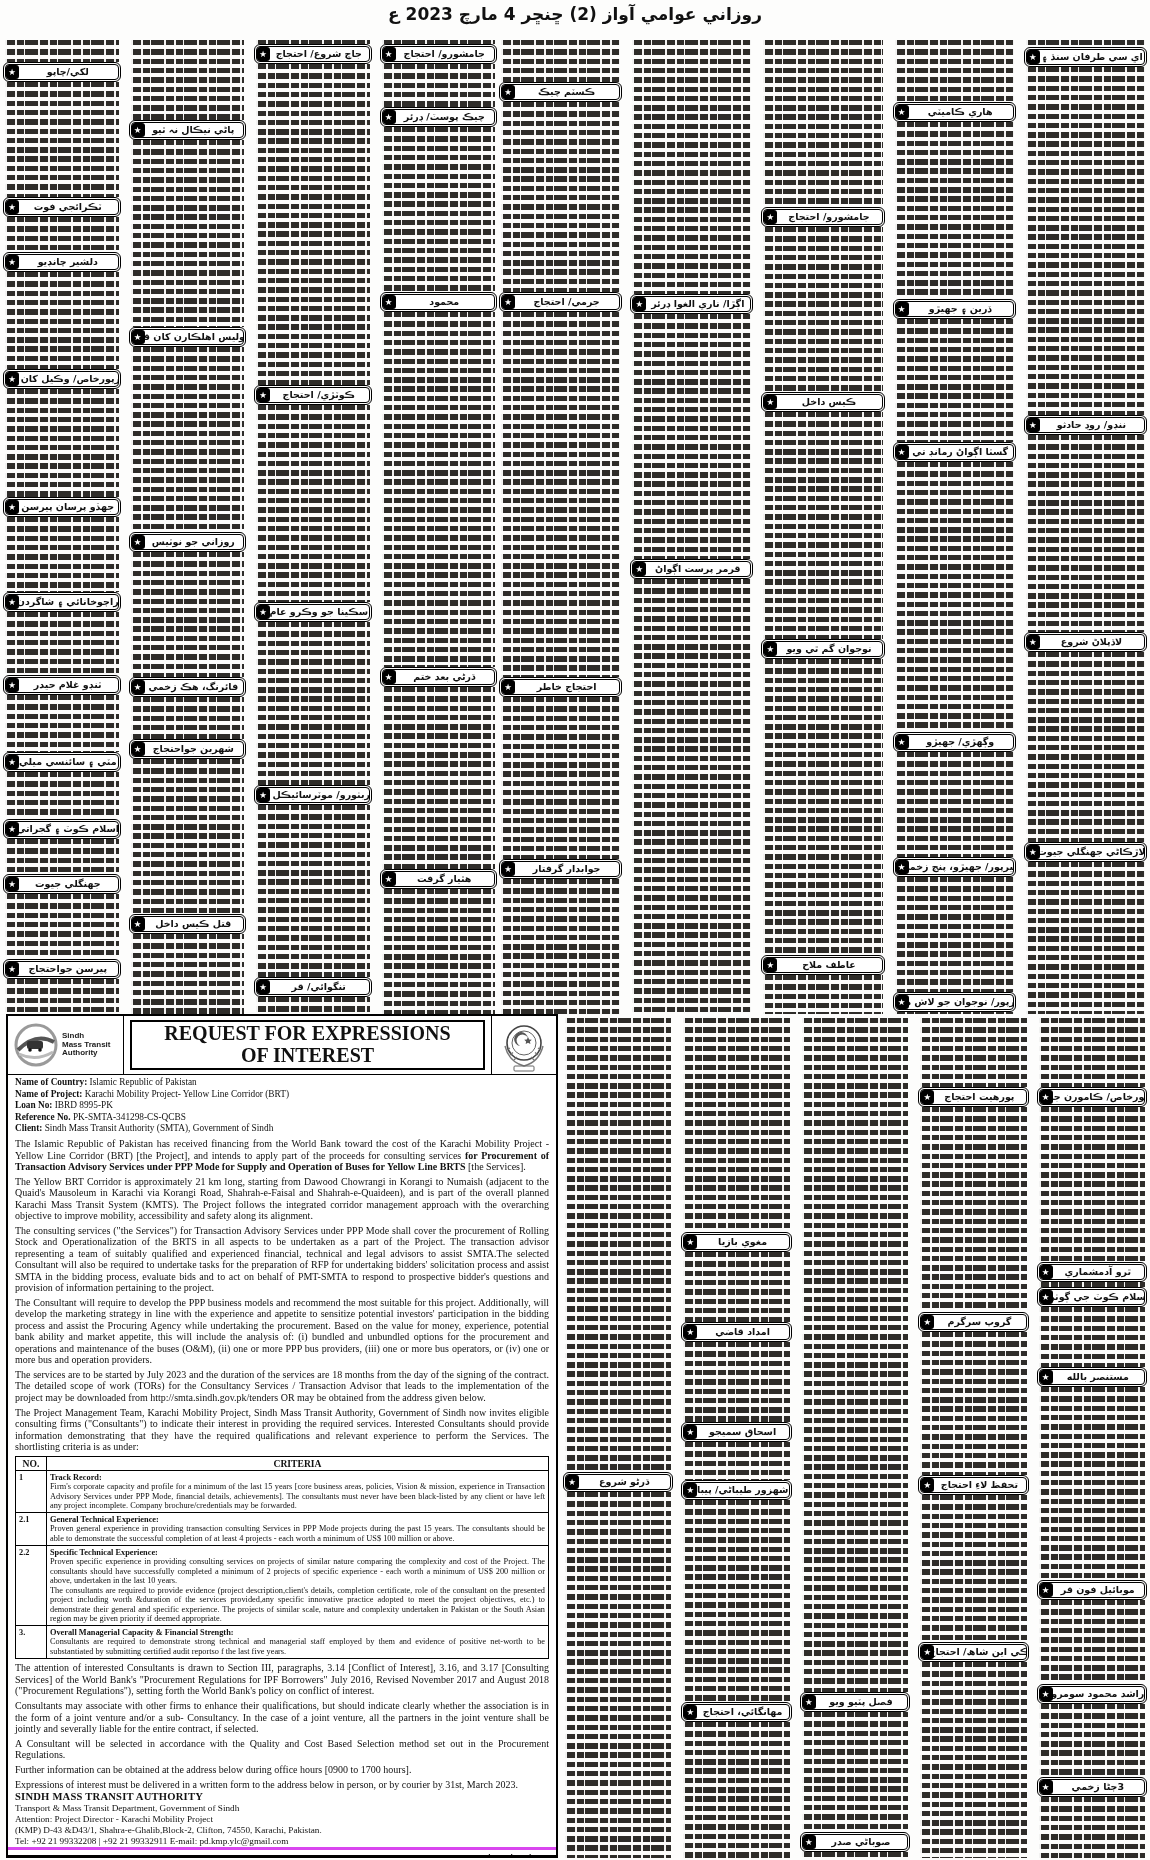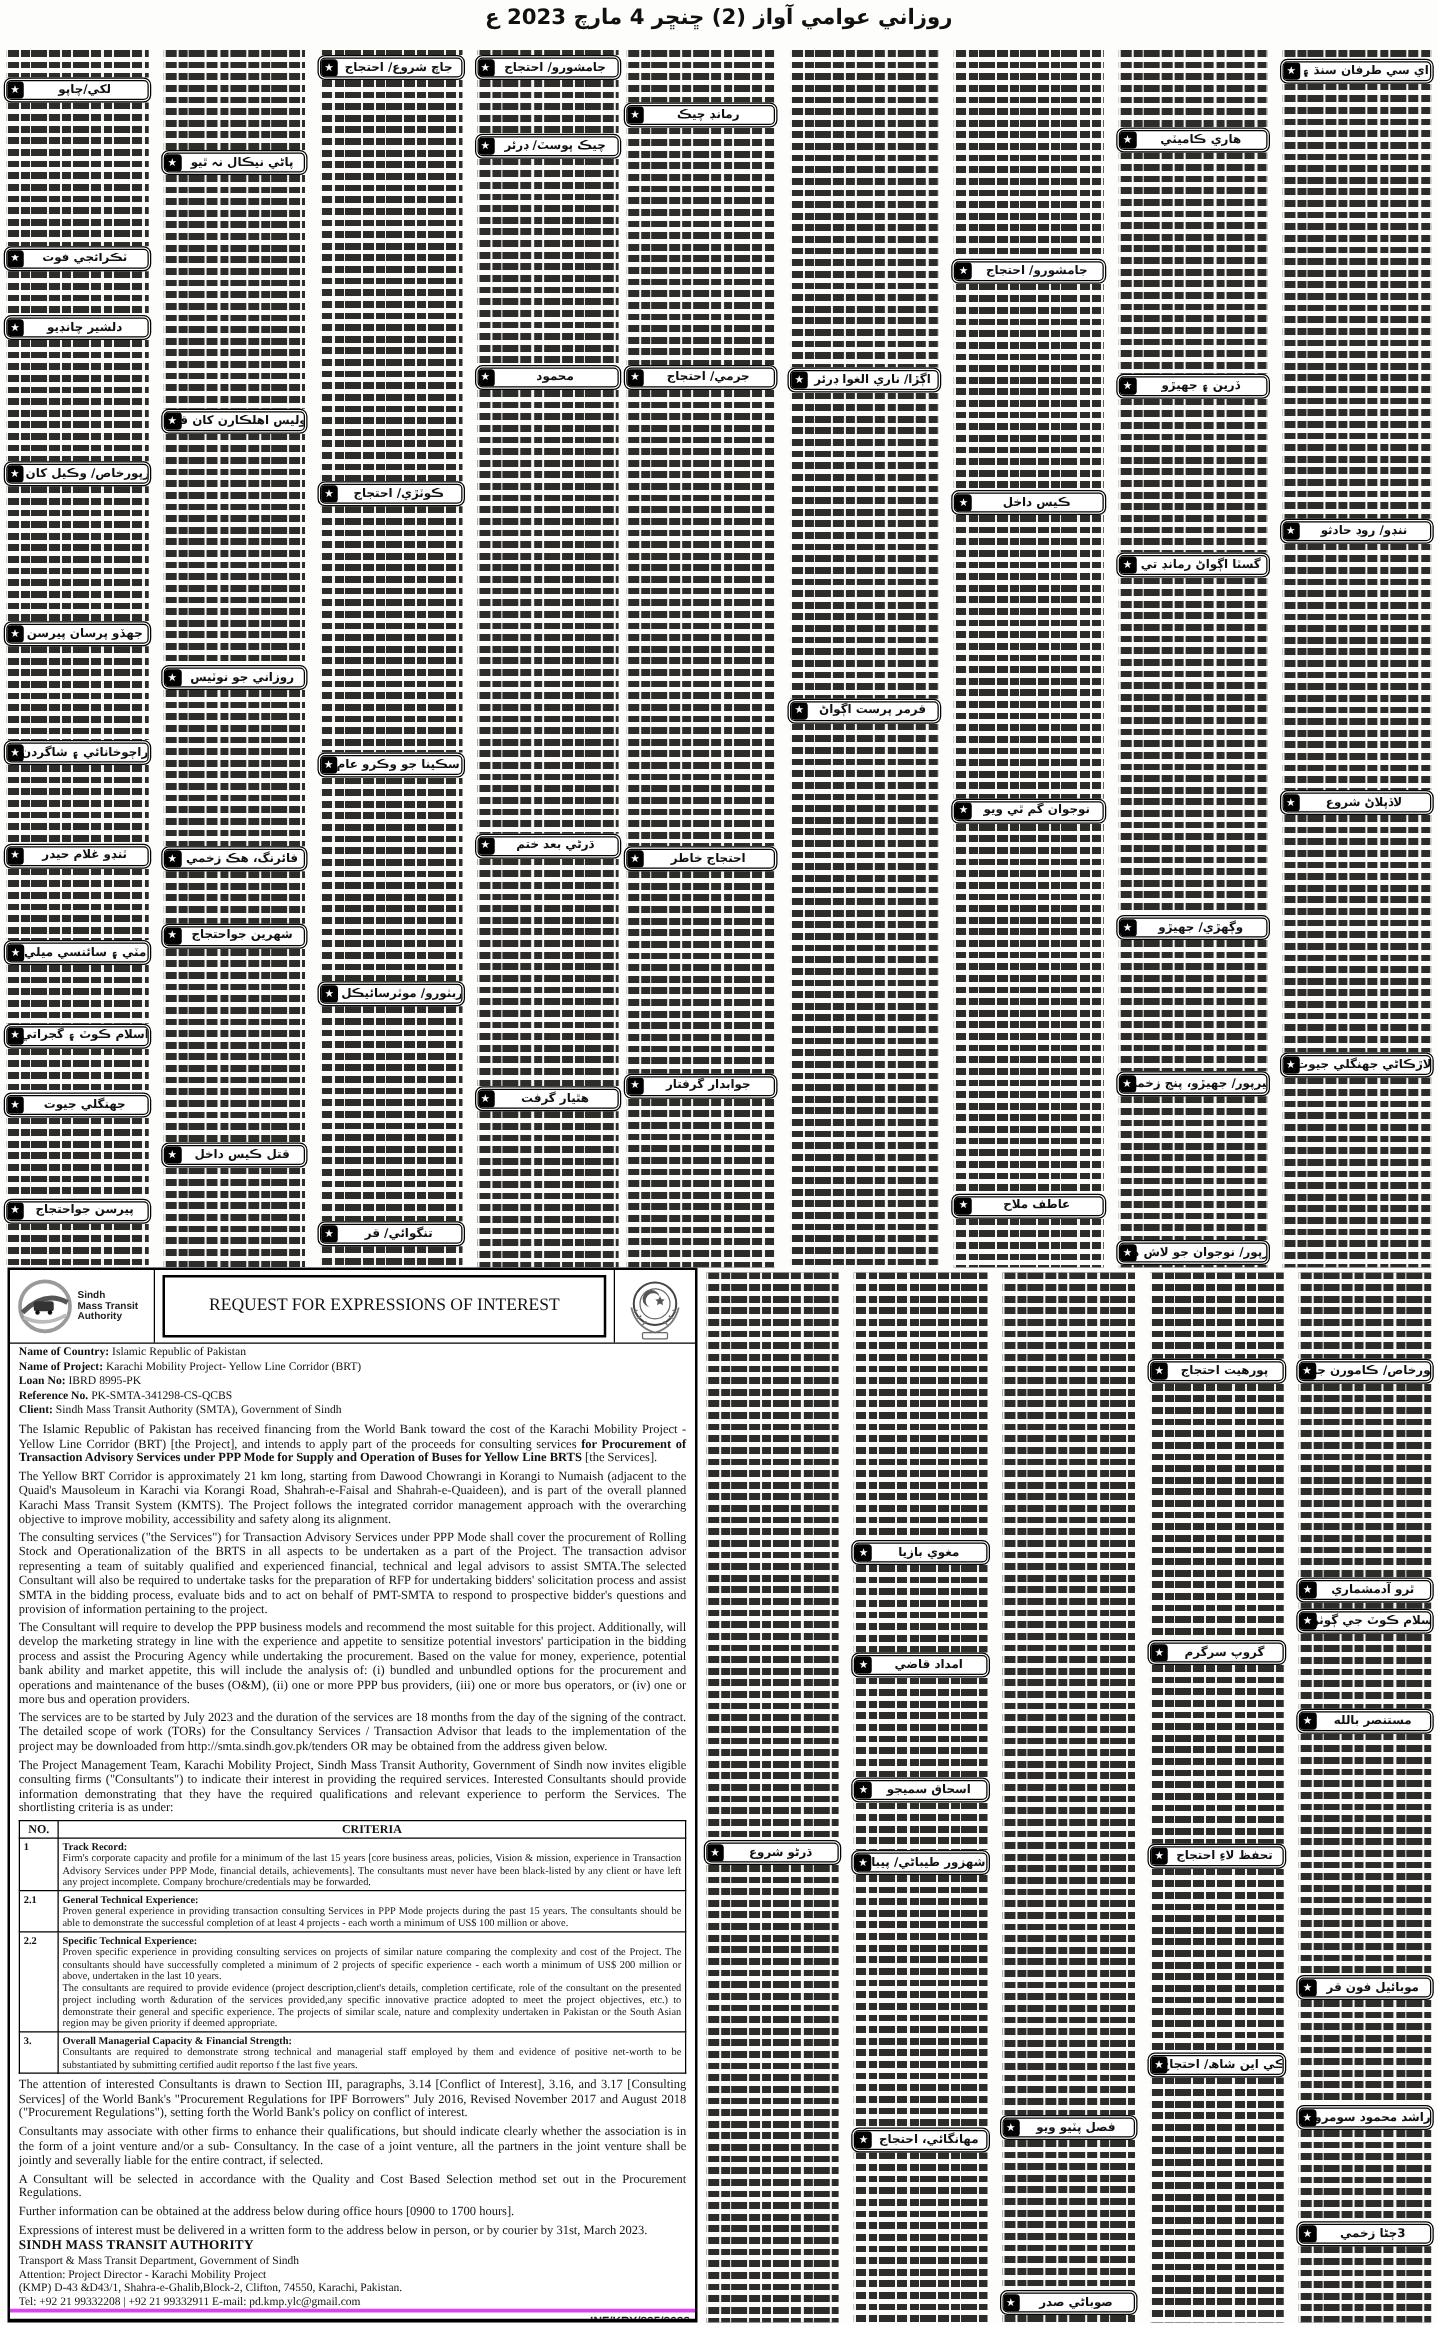--- a/index.html
+++ b/index.html
@@ -24,21 +24,21 @@
   .hd .st{position:absolute;left:-1px;top:0px;width:14px;height:14px;background:#000;
           border-radius:3px;color:#fff;font-size:8.5px;line-height:14px;text-align:center}
   
   #ad{position:absolute;left:6px;top:1014px;width:552px;height:844px;box-sizing:border-box;
       border:2px solid #000;border-bottom-width:3px;background:#fff;display:flex;flex-direction:column;
       padding:0 7px 3px;font-family:"Liberation Serif",serif;overflow:hidden}
   .ad-head{display:flex;align-items:stretch;margin:0 -7px;border-bottom:1.5px solid #000;height:76px}
   .ad-logo{width:108px;display:flex;align-items:center;gap:3px;padding:4px 2px 4px 5px;border-right:1px solid #000}
   .ad-logo .lg-txt{font-family:"Liberation Sans",sans-serif;font-weight:bold;font-size:8px;line-height:1.1;color:#222}
   .ad-title{flex:1;margin:4px 6px;border:2.5px solid #000;display:flex;align-items:center;justify-content:center;
-            text-align:center;font-weight:normal;font-size:14px;line-height:1.08;padding:0 20px}
+            text-align:center;font-weight:bold;font-size:20px;line-height:1.08;padding:0 20px}
   .ad-emblem{width:64px;display:flex;align-items:center;justify-content:center;border-left:1px solid #000}
   .sub{text-align:center;font-weight:bold;font-size:14.4px;line-height:1.2;margin:4px 0 1px}
   .meta{font-size:9.3px;line-height:1.24;margin-top:2px}
   .meta b{font-weight:bold}
   p.bodyp{font-size:10px;line-height:1.14;text-align:justify;margin:3.6px 0 0}
   p.bodyp b{font-weight:bold}
   table.crit{border-collapse:collapse;width:100%;margin:4px 0 0}
   table.crit th,table.crit td{border:1.3px solid #000;font-size:8.3px;line-height:1.15;
       padding:1.5px 3px;vertical-align:top;text-align:justify}
   table.crit th{text-align:center;font-size:9.6px;padding:1px}
@@ -200,21 +200,21 @@
       <div class="hd" dir="rtl">
         <span class="st">★</span>
         <span>هٿيار گرفت</span>
       </div>
       <div class="tx" style="height: 125px;"></div>
     </div>
     <div class="col" style="left: 500px; top: 38px; width: 121.2px;">
       <div class="tx" style="height: 42px;"></div>
       <div class="hd" dir="rtl">
         <span class="st">★</span>
-        <span>رمانڊ چيڪ</span>
+        <span>ڪسٽم چيڪ</span>
       </div>
       <div class="tx" style="height: 190px;"></div>
       <div class="hd" dir="rtl">
         <span class="st">★</span>
         <span>جرمي/ احتجاج</span>
       </div>
       <div class="tx" style="height: 365px;"></div>
       <div class="hd" dir="rtl">
         <span class="st">★</span>
         <span>احتجاج خاطر</span>

